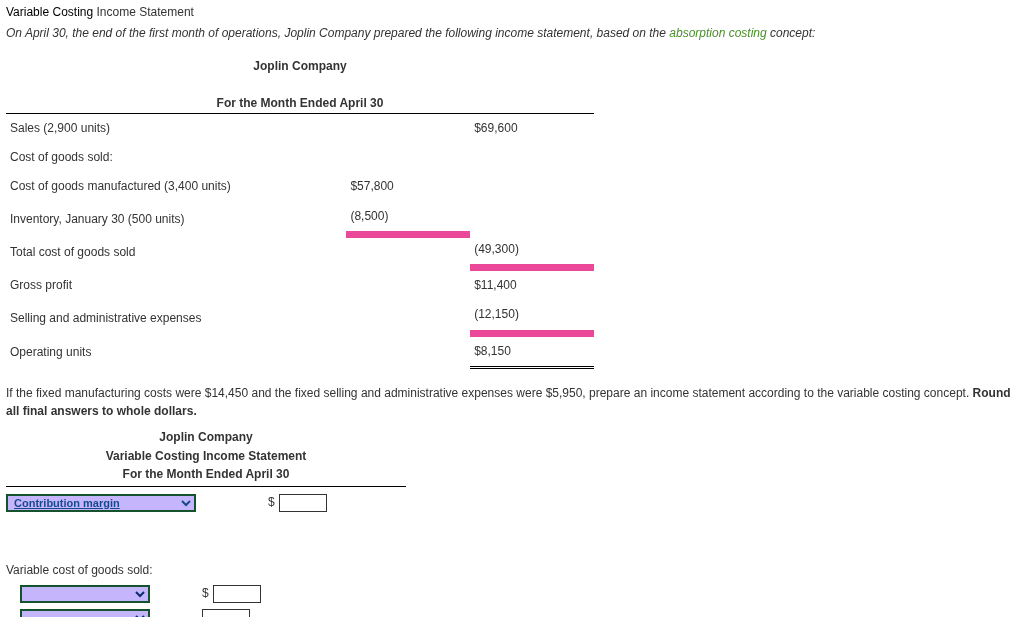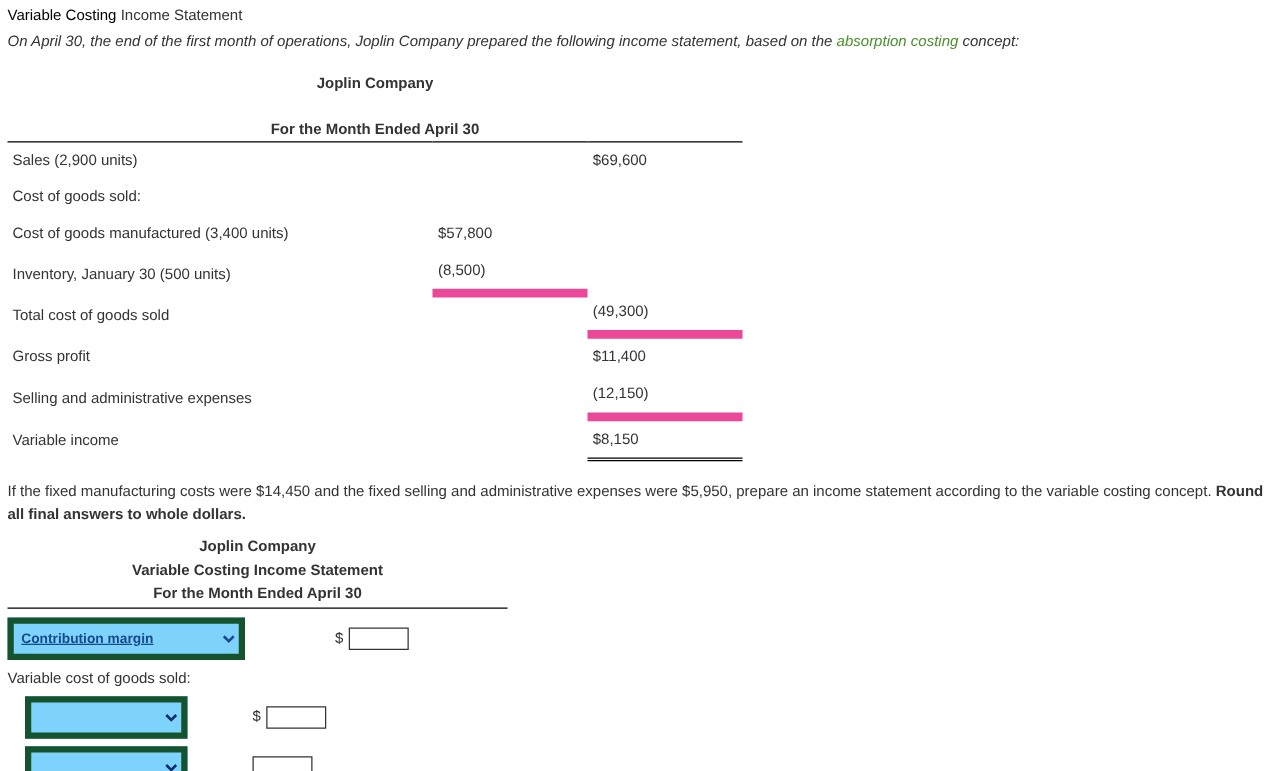--- a/index.html
+++ b/index.html
@@ -25,42 +25,42 @@
   .ind1{padding-left:14px;}
   .bt{border-top:1px solid #000;}
   .bb{border-bottom:7px solid #ec4899;}
   .dbl{border-bottom:3px double #000;}
   .midtext{margin:16px 0 8px;}
   .bold{font-weight:bold;}
   .form-area{width:400px;}
   .form-title{text-align:center; font-weight:bold; line-height:1.55; border-bottom:1px solid #000; padding-bottom:2px; margin-bottom:4px;}
   .form-row{display:flex; align-items:center; padding:3px 0;}
   .sel{
-    height:34px;
-    border:5px solid #14532d;
-    background:#7dd3fc;
+    height:18px;
+    border:2px solid #14532d;
+    background:#c4b5fd;
     font-size:11px;
     color:#0b2d6b;
     font-family:inherit;
     padding:0 2px;
   }
   .sel.link-look{text-decoration:underline; font-weight:bold; color:#174a8c;}
   .sel.w1{width:190px;}
   .sel.w2{width:130px;}
   .inp{
     height:18px;
     width:48px;
     border:1px solid #333;
     font-size:11px;
     padding:0 2px;
     box-sizing:border-box;
   }
   .dollar{margin:0 4px 0 12px;}
   .gap{width:60px; display:inline-block;}
-  .sub-label{padding:3px 0 3px 0;}
+  .sub-label{padding:3px 0 3px 0;margin-top:44px;}
 </style>
 </head>
 <body>
 
 <div class="header-line">
   <span class="green">Variable Costing</span><span> Income Statement</span>
 </div>
 
 <div class="intro">
   <span>On April 30, the end of the first month of operations, Joplin Company prepared the following income statement, based on the </span><span class="link">absorption costing</span><span> concept:</span>
@@ -108,21 +108,21 @@
       <td>Gross profit</td>
       <td></td>
       <td>$11,400</td>
     </tr>
     <tr>
       <td>Selling and administrative expenses</td>
       <td></td>
       <td class="bb">(12,150)</td>
     </tr>
     <tr>
-      <td>Variable income</td>
+      <td>Operating units</td>
       <td></td>
       <td class="dbl">$8,150</td>
     </tr>
   </tbody>
     </table>
 </div>
 
 <div class="midtext">
   <span>If the fixed manufacturing costs were $14,450 and the fixed selling and administrative expenses were $5,950, prepare an income statement according to the variable costing concept. </span><span class="bold">Round all final answers to whole dollars.</span>
 </div>

